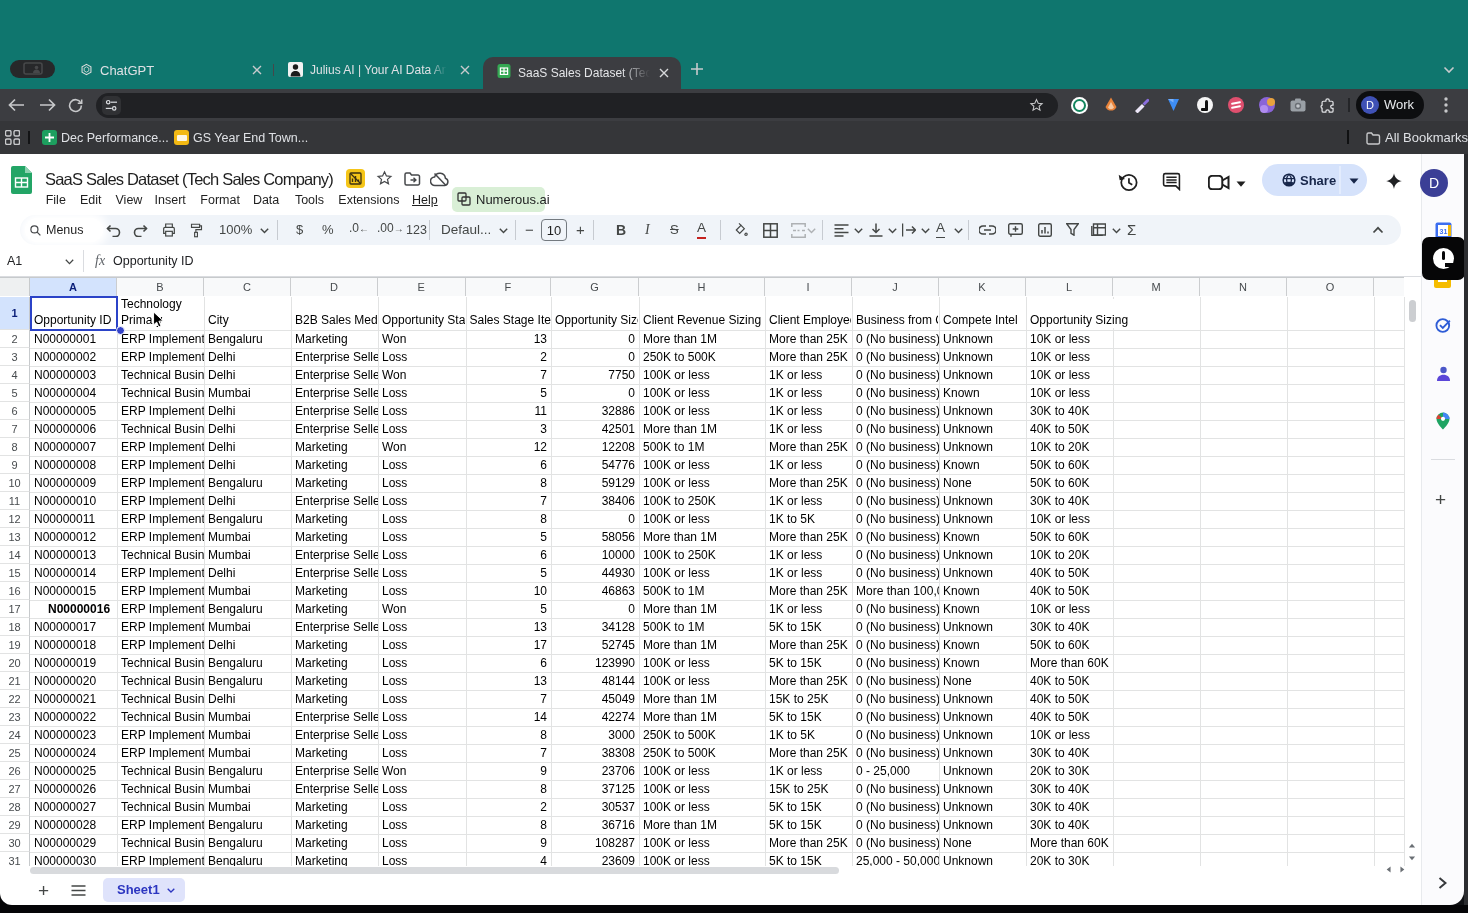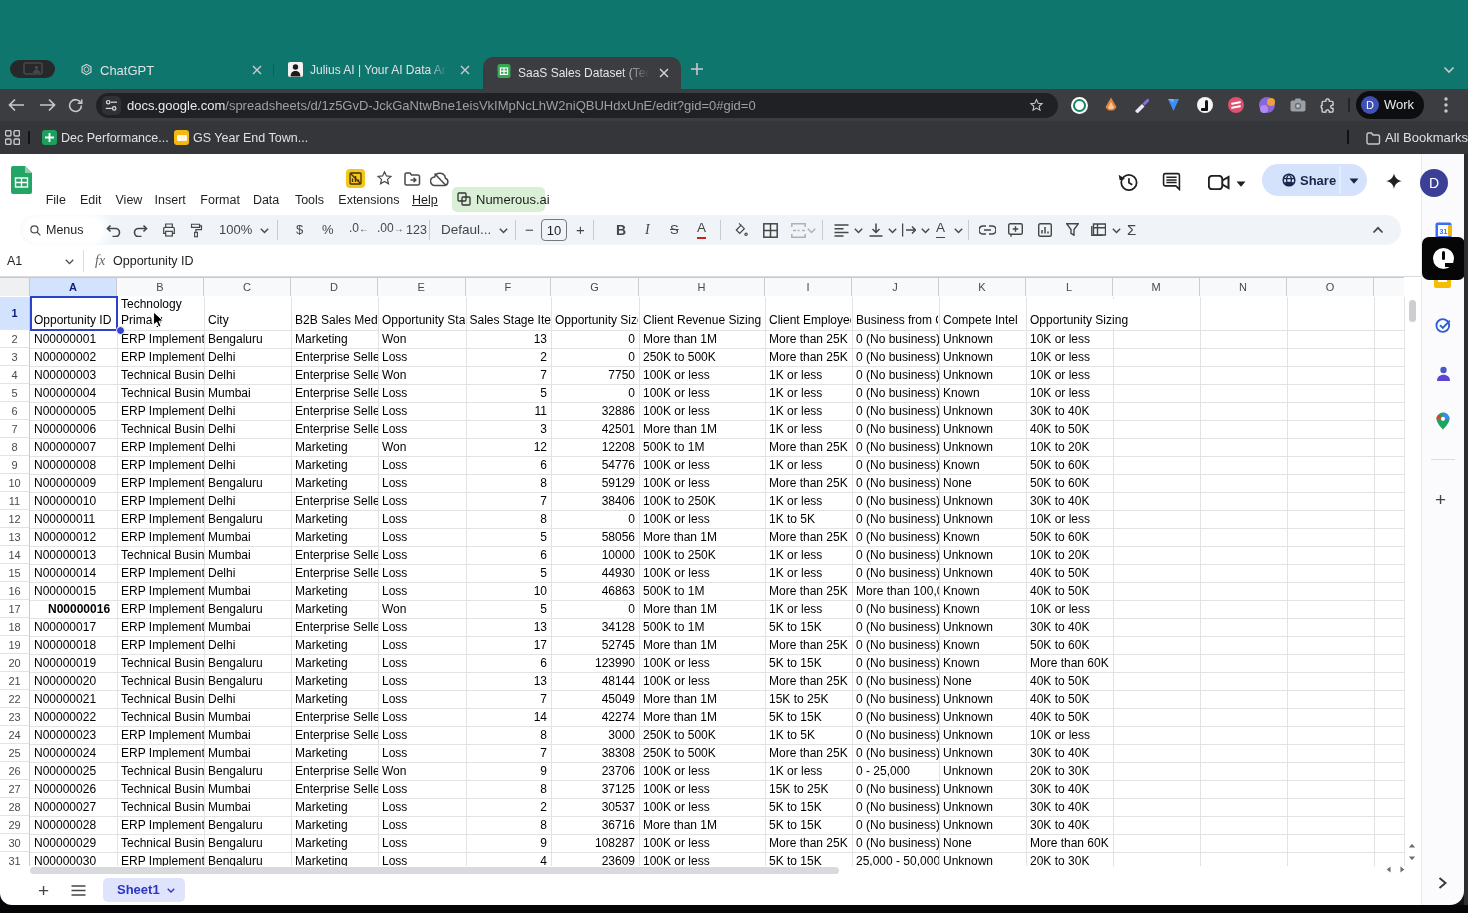--- a/index.html
+++ b/index.html
@@ -77,23 +77,20 @@
 
   <div class="abs" style="left:96px;top:3.5px;width:962px;height:25px;background:#202124;border-radius:13px;">
     <div class="abs" style="left:6px;top:3px;width:19px;height:19px;background:#303134;border-radius:5px;">
       <svg width="13" height="13" viewBox="0 0 13 13" style="position:absolute;left:3px;top:3px;">
         <circle cx="3.2" cy="3.2" r="1.7" fill="none" stroke="#dadce0" stroke-width="1.2"></circle>
         <path d="M5.6 3.2 H12" stroke="#dadce0" stroke-width="1.2"></path>
         <circle cx="9.2" cy="9.4" r="1.7" fill="none" stroke="#dadce0" stroke-width="1.2"></circle>
         <path d="M0.8 9.4 H6.8" stroke="#dadce0" stroke-width="1.2"></path>
       </svg>
     </div>
-    <div class="abs" style="left:31px;top:4px;height:17px;font-size:13px;line-height:17px;white-space:nowrap;">
-      <span style="color:#e9eaed;font-weight:500;">docs.google.com</span><span style="color:#9ba0a5;">/spreadsheets/d/1z5GvD-JckGaNtwBne1eisVkIMpNcLhW2niQBUHdxUnE/edit?gid=0#gid=0</span>
-    </div>
     <svg width="15" height="15" viewBox="0 0 24 24" style="position:absolute;left:933px;top:5px;">
       <path d="M12 2.6 l2.7 5.8 6.3.6 -4.8 4.2 1.4 6.2 -5.6-3.3 -5.6 3.3 1.4-6.2 -4.8-4.2 6.3-.6z" fill="none" stroke="#c7c8ca" stroke-width="1.7"></path>
     </svg>
   </div>
 
   <div class="abs" style="left:1071px;top:8px;width:17px;height:17px;border-radius:50%;background:#fff;">
     <div class="abs" style="left:2px;top:2px;width:13px;height:13px;border-radius:50%;border:2.6px solid #15865f;box-sizing:border-box;"></div>
   </div>
   <svg width="16" height="17" viewBox="0 0 16 17" style="position:absolute;left:1103px;top:8px;">
     <path d="M8 0.5 L13.5 10 A6 6 0 0 1 2.5 10 Z" fill="#e8833a"></path>
@@ -167,20 +164,21 @@
 </div>
 
 <div class="abs" style="left:0;top:154px;width:1468px;height:751px;background:#fff;overflow:hidden;">
 
   <svg width="21" height="28" viewBox="0 0 21 28" style="position:absolute;left:11px;top:12px;">
     <path d="M2 0 h12 l7 7 v19 a2 2 0 0 1-2 2 H2 a2 2 0 0 1-2-2 V2 a2 2 0 0 1 2-2 z" fill="#23a566"></path>
     <path d="M14 0 l7 7 h-7 z" fill="#8ed1b1"></path>
     <rect x="4.5" y="12" width="12" height="9" fill="none" stroke="#fff" stroke-width="1.4"></rect>
     <path d="M4.5 16.5 h12 M10.5 12 v9" stroke="#fff" stroke-width="1.4"></path>
   </svg>
+  <div class="abs" style="left:45px;top:13px;font-size:16.5px;line-height:24px;color:#1f1f1f;letter-spacing:-0.8px;white-space:nowrap;">SaaS Sales Dataset (Tech Sales Company)</div>
   <div class="abs" style="left:346px;top:15px;width:19px;height:19px;background:#f5c518;border-radius:4px;">
     <svg width="13" height="13" viewBox="0 0 13 13" style="position:absolute;left:3px;top:3px;">
       <rect x="1" y="1" width="11" height="11" rx="1" fill="none" stroke="#3c3110" stroke-width="1.3"></rect>
       <path d="M3.5 10 V6.5 M6.5 10 V4 M9.5 10 V7.5" stroke="#3c3110" stroke-width="1.4"></path>
       <path d="M1.5 1.5 L11.5 11.5" stroke="#3c3110" stroke-width="1.3"></path>
     </svg>
   </div>
   <svg width="17" height="17" viewBox="0 0 24 24" style="position:absolute;left:376px;top:16px;">
     <path d="M12 2.6 l2.7 5.8 6.3.6 -4.8 4.2 1.4 6.2 -5.6-3.3 -5.6 3.3 1.4-6.2 -4.8-4.2 6.3-.6z" fill="none" stroke="#46484b" stroke-width="1.7"></path>
   </svg>

